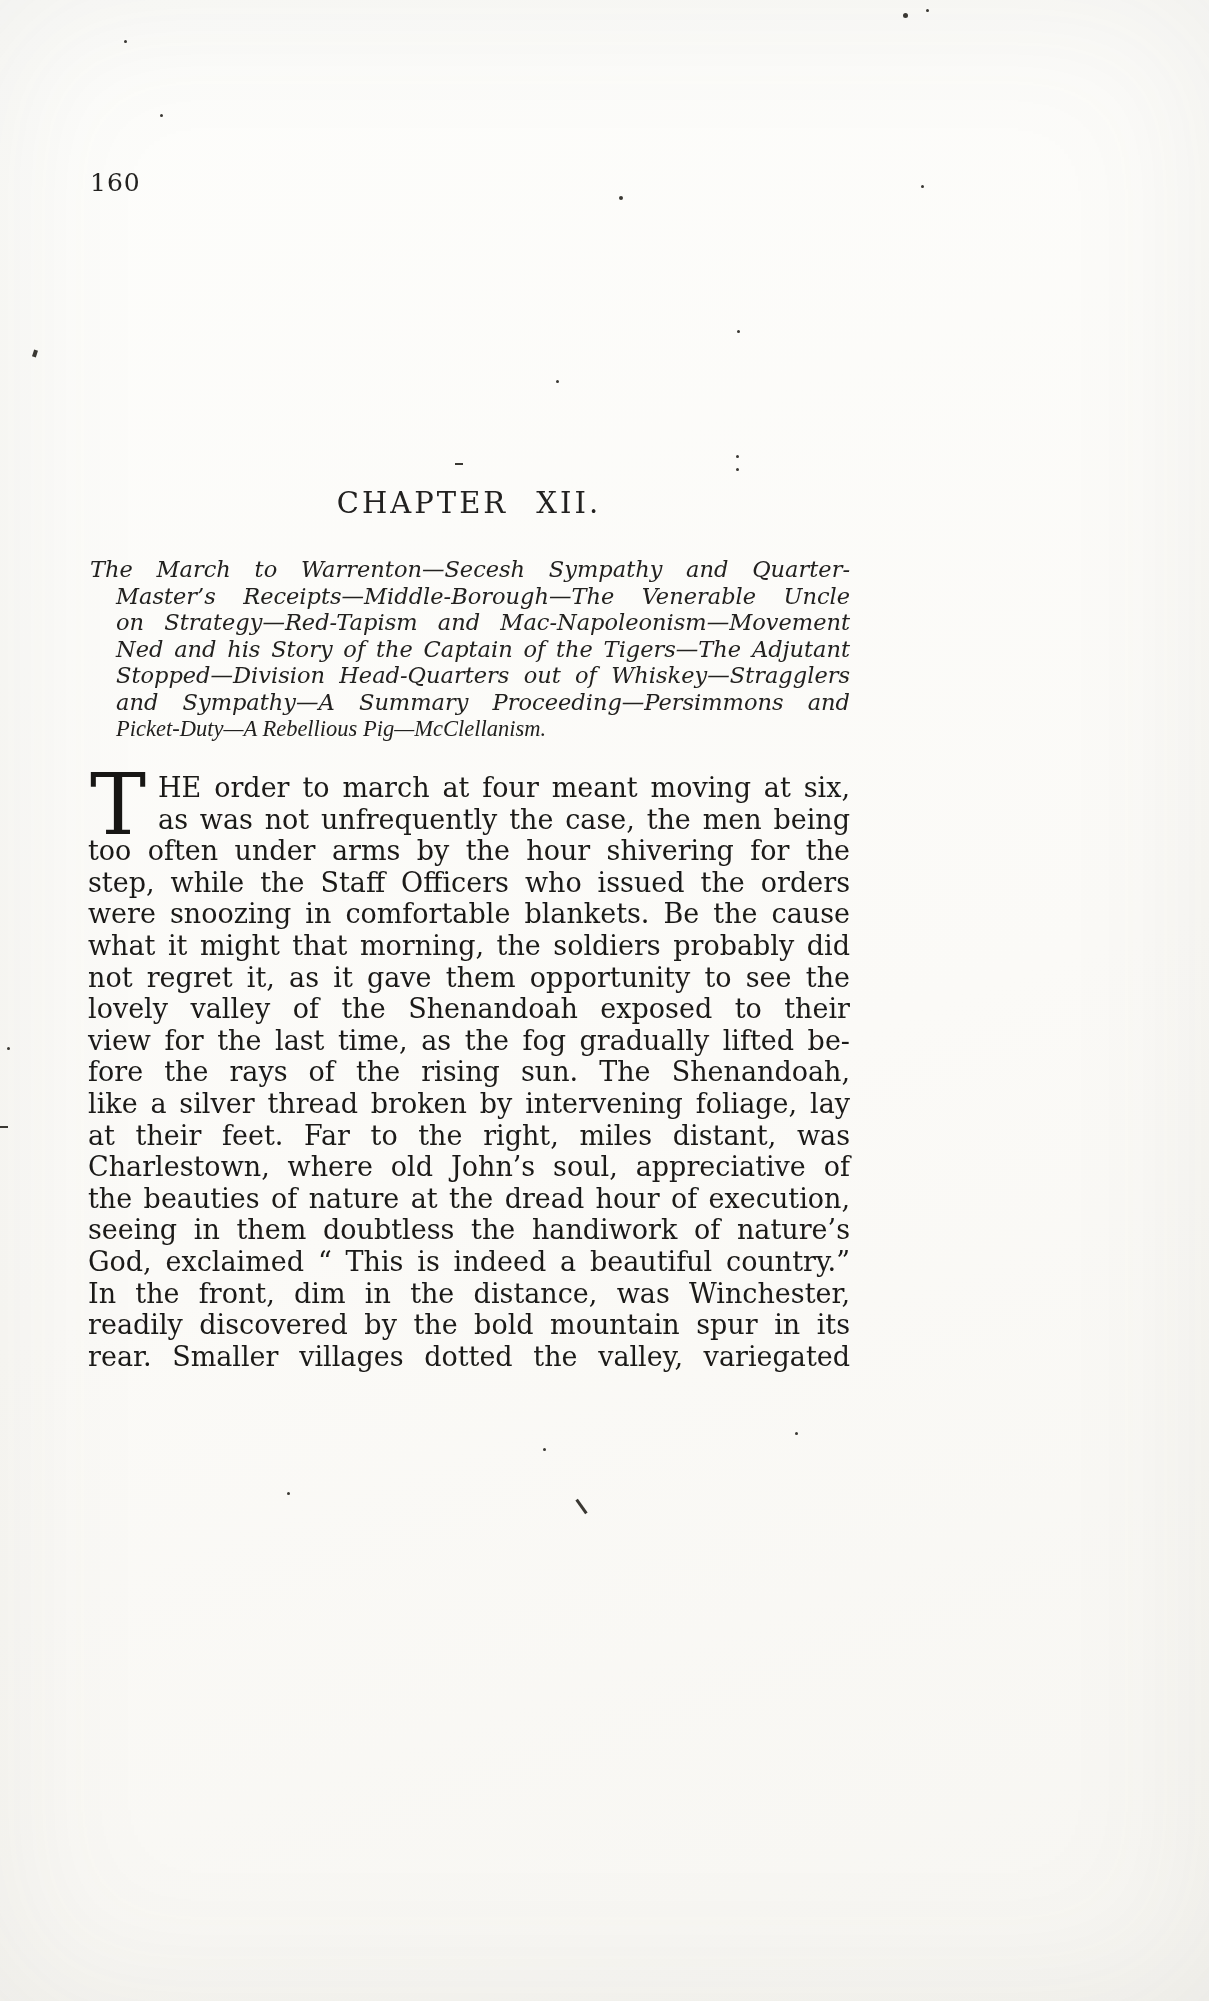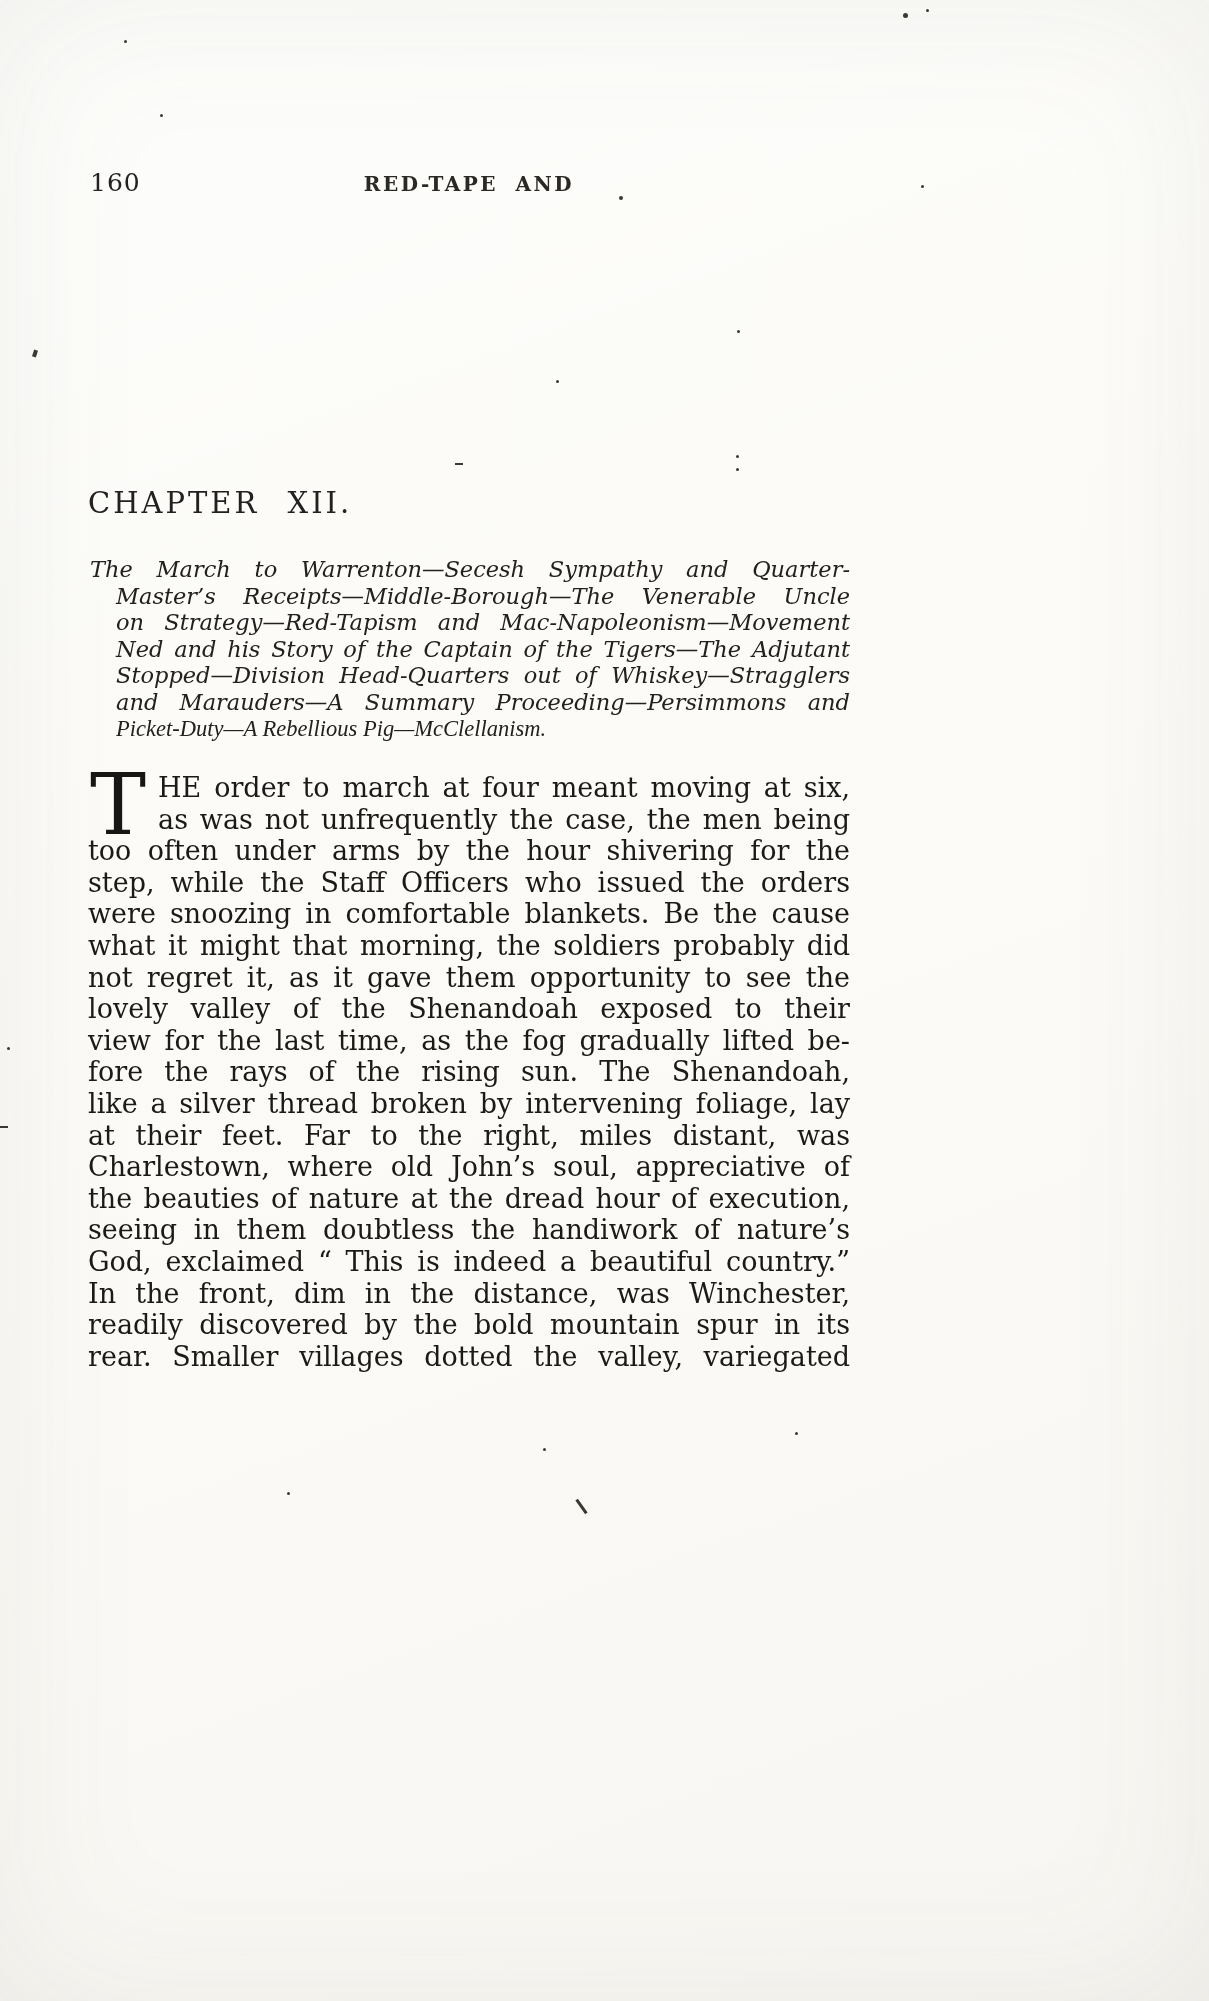--- a/index.html
+++ b/index.html
@@ -16,21 +16,21 @@
   .column { position:absolute; left:88px; width:762px; }
 
   .running-head { top:168px; height:34px; }
   .page-num { position:absolute; left:2px; top:0; font-size:25px; letter-spacing:1px; color:#232220;text-align:right; }
   .head-title {
     position:absolute; left:0; right:0; top:4px; text-align:center;
     font-size:20px; font-weight:bold; letter-spacing:2.5px; word-spacing:8px; color:#2a2926;
   }
 
   .chapter {
-    top:486px; font-weight:normal;
+    top:486px; text-align:center; font-weight:normal;
     font-size:29px; letter-spacing:3px; word-spacing:16px; color:#222120;
   }
 
   .summary { top:556px; font-style:italic; font-size:22.5px; line-height:26.6px; color:#22211f; }
   .summary .line { text-align:justify; text-align-last:justify; padding-left:28px; }
   .summary .line:first-child { padding-left:2px; }
   .summary .line.last { text-align-last:left;font-family:Liberation Serif, serif; }
 
   .body-text { top:772px; font-size:27px; line-height:31.6px; color:#1b1a18; }
   .body-text .line { text-align:justify; text-align-last:justify; }
@@ -43,32 +43,31 @@
   .speck { position:absolute; background:#3a3833; border-radius:50%; }
   .mark  { position:absolute; background:#3a3833; }
 </style>
 </head>
 <body>
 
 <div class="page">
 
   <div class="column running-head">
     <span class="page-num">160</span>
-    <span class="head-title">RED-TAPE AND</span>
   </div>
 
   <h1 class="column chapter">CHAPTER XII.</h1>
 
   <div class="column summary">
       <div class="line">The March to Warrenton—Secesh Sympathy and Quarter-</div>
       <div class="line">Master’s Receipts—Middle-Borough—The Venerable Uncle</div>
       <div class="line">on Strategy—Red-Tapism and Mac-Napoleonism—Movement</div>
       <div class="line">Ned and his Story of the Captain of the Tigers—The Adjutant</div>
       <div class="line">Stopped—Division Head-Quarters out of Whiskey—Stragglers</div>
-      <div class="line">and Marauders—A Summary Proceeding—Persimmons and</div>
+      <div class="line">and Sympathy—A Summary Proceeding—Persimmons and</div>
       <div class="line last">Picket-Duty—A Rebellious Pig—McClellanism.</div>
     </div>
 
   <div class="column body-text">
     <span class="dropcap">T</span>
     <span><div class="line">HE order to march at four meant moving at six,</div><div class="line">as was not unfrequently the case, the men being</div><div class="line">too often under arms by the hour shivering for the</div><div class="line">step, while the Staff Officers who issued the orders</div><div class="line">were snoozing in comfortable blankets.  Be the cause</div><div class="line">what it might that morning, the soldiers probably did</div><div class="line">not regret it, as it gave them opportunity to see the</div><div class="line">lovely valley of the Shenandoah exposed to their</div><div class="line">view for the last time, as the fog gradually lifted be-</div><div class="line">fore the rays of the rising sun.  The Shenandoah,</div><div class="line">like a silver thread broken by intervening foliage, lay</div><div class="line">at their feet.  Far to the right, miles distant, was</div><div class="line">Charlestown, where old John’s soul, appreciative of</div><div class="line">the beauties of nature at the dread hour of execution,</div><div class="line">seeing in them doubtless the handiwork of nature’s</div><div class="line">God, exclaimed “ This is indeed a beautiful country.”</div><div class="line">In the front, dim in the distance, was Winchester,</div><div class="line">readily discovered by the bold mountain spur in its</div><div class="line last">rear.  Smaller villages dotted the valley, variegated</div></span>
   </div>
 
   <div class="speck" style="left:903px;top:13px;width:5px;height:5px;"></div>
   <div class="speck" style="left:926px;top:9px;width:3px;height:3px;"></div>

